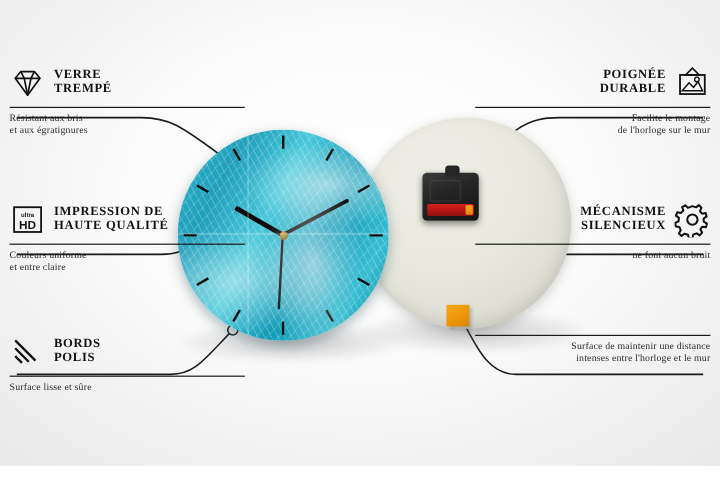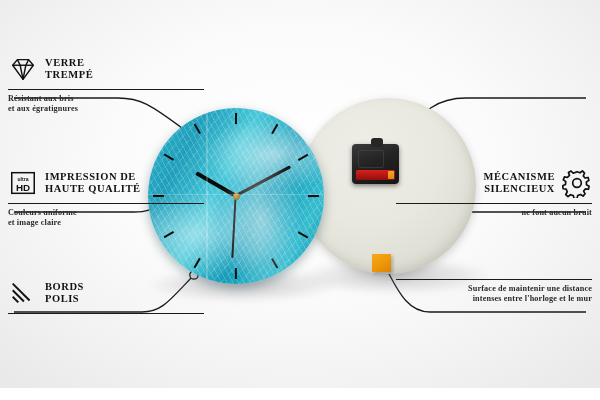--- a/index.html
+++ b/index.html
@@ -27,21 +27,21 @@
   .feat-icon { flex:0 0 auto; width:30px; height:30px; display:block; }
 
   .feat-title {
     font-family:"Liberation Serif", serif;
     font-weight:700; font-size:10.5px; line-height:12.5px;
     letter-spacing:0.55px; color:#111; text-transform:uppercase;
   }
   .feat-rule { height:1.4px; background:#1a1a1a; margin:3px 0 4px; }
   .feat-desc {
     font-family:"Liberation Serif", serif;
-    font-size:8.2px; line-height:10px; color:#2a2a2a; letter-spacing:.15px;font-weight:bold;
+    font-size:8.2px; line-height:10px; color:#2a2a2a; letter-spacing:.15px;
   }
 
   
   #f-verre     { top:52px;  }
   #f-impr      { top:166px; }
   #f-bords     { top:276px; }
   #f-poignee   { top:52px;  }
   #f-meca      { top:166px; }
   #f-entre     { top:276px; }
 
@@ -214,40 +214,58 @@
         <text x="16" y="14" font-family="Liberation Sans, sans-serif" font-size="5.4" font-weight="700" text-anchor="middle" fill="#111">ultra</text>
         <text x="16" y="24" font-family="Liberation Sans, sans-serif" font-size="10.5" font-weight="700" text-anchor="middle" fill="#111">HD</text>
       </svg>
       <div>
         <div class="feat-title">IMPRESSION DE</div>
         <div class="feat-title">HAUTE QUALITÉ</div>
       </div>
     </div>
     <div class="feat-rule"></div>
     <div class="feat-desc">Couleurs uniforme</div>
-    <div class="feat-desc">et image claire</div>
+    <div class="feat-desc">et entre claire</div>
   </div>
 
   <div class="feat left" id="f-bords">
     <div class="feat-head">
       <svg class="feat-icon" viewBox="0 0 32 32">
         <g stroke="#111" stroke-width="2.1" stroke-linecap="butt">
           <path d="M5 6 L23 24"></path>
             <path d="M5 13 L17 25"></path>
             <path d="M5 20 L11 26"></path>
         </g>
       </svg>
       <div>
         <div class="feat-title">BORDS</div>
         <div class="feat-title">POLIS</div>
       </div>
     </div>
     <div class="feat-rule"></div>
-  </div>
-
+    <div class="feat-desc">Surface lisse et sûre</div>
+  </div>
+
+  <div class="feat right" id="f-poignee">
+    <div class="feat-head">
+      <svg class="feat-icon" viewBox="0 0 32 32">
+        <path d="M16 3 L10 9 H22 Z" fill="none" stroke="#111" stroke-width="1.4"></path>
+        <rect x="5" y="9" width="22" height="17" fill="none" stroke="#111" stroke-width="1.6"></rect>
+        <path d="M7 23 L13 16 L17 20 L21 15 L25 23 Z" fill="none" stroke="#111" stroke-width="1.3"></path>
+        <circle cx="20" cy="13" r="2" fill="none" stroke="#111" stroke-width="1.2"></circle>
+      </svg>
+      <div>
+        <div class="feat-title">POIGNÉE</div>
+        <div class="feat-title">DURABLE</div>
+      </div>
+    </div>
+    <div class="feat-rule"></div>
+    <div class="feat-desc">Facilite le montage</div>
+    <div class="feat-desc">de l'horloge sur le mur</div>
+  </div>
 
   <div class="feat right" id="f-meca">
     <div class="feat-head">
       <svg class="feat-icon" viewBox="0 0 32 32">
         <g fill="none" stroke="#111" stroke-width="1.8" stroke-linejoin="round">
           <path d="M16 4 l3.2 1.1 2.6-2 2.2 2.4 -1.3 3 1.9 2.2 3.2-.6 .9 3.1 -2.7 1.8 .1 2.9 2.8 1.6 -.7 3.2 -3.3-.4 -1.8 2.3 1.5 2.9 -2.1 2.5 -2.7-1.8 -3.1 1.2 -.6 3.2 -3.2 .1 -.8-3.2 -3.1-1 -2.6 2 -2.4-2.2 1.6-2.9 -1.2-2.9 -3.2-.4 -.5-3.2 3-1.4 .3-3 -2.6-2 1.2-3 3.2 .6 2.2-2.2 -1.1-3 2.8-1.6 2.3 2.3 Z"></path>
           <circle cx="16" cy="16" r="4.6"></circle>
         </g>
       </svg>
       <div>

